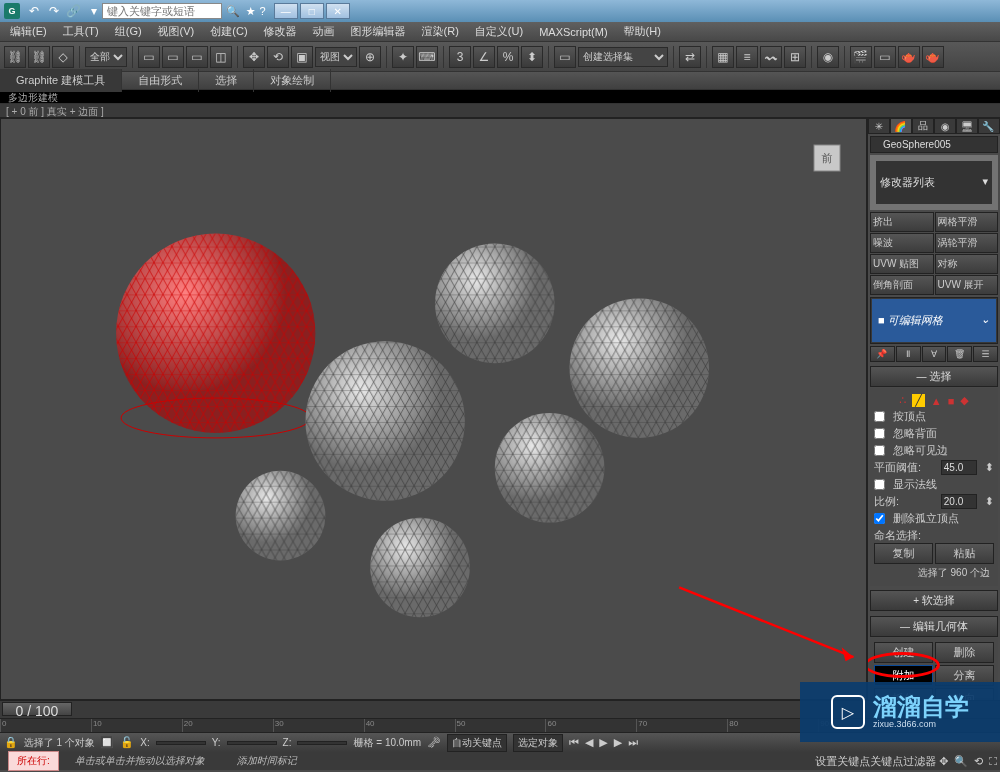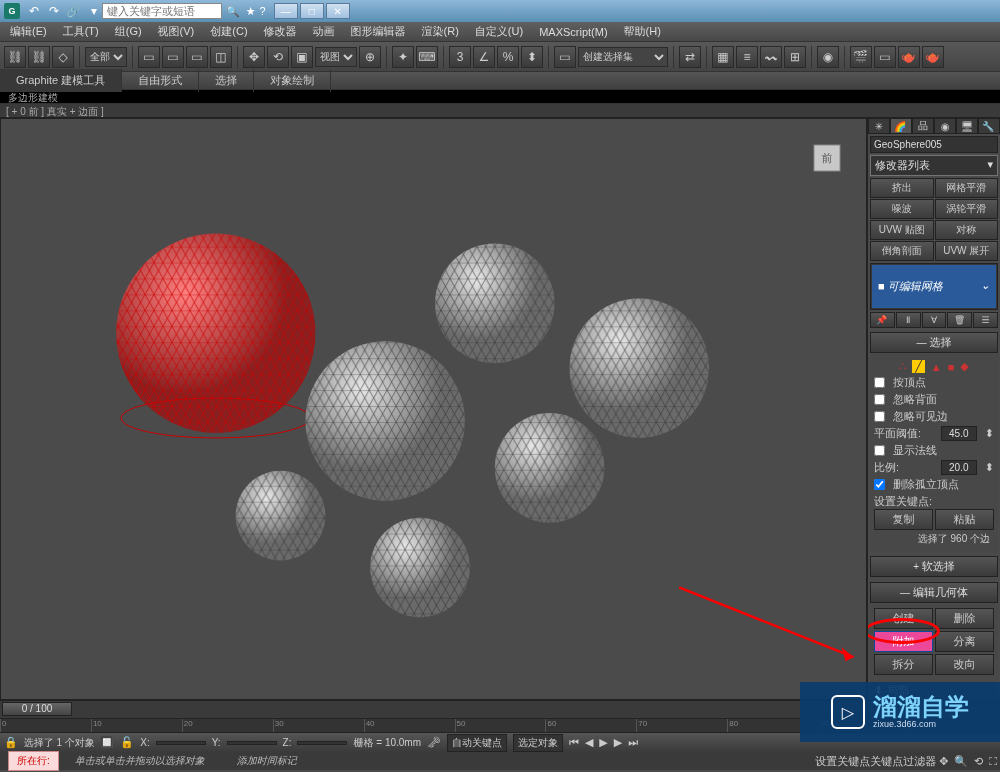--- a/index.html
+++ b/index.html
@@ -37,42 +37,42 @@
 .viewport { flex:1; background:#4b4b4b; position:relative; border:1px solid #222;}
 .viewport svg { position:absolute; top:0; left:0; width:100%; height:100%; }
 .viewcube { position:absolute; top:18px; right:18px; width:42px; height:42px; }
 .axis-gizmo { position:absolute; bottom:12px; left:12px; }
 
 
 .cmdpanel { width:133px; background:#4a4a4a; border-left:1px solid #222; display:flex; flex-direction:column; overflow:hidden;}
 .cmdtabs { display:flex; height:22px; background:#3a3a3a;}
 .cmdtabs .t { flex:1; border:1px solid #222; display:flex;align-items:center;justify-content:center; font-size:10px; color:#ccc;}
 .cmdtabs .t.active { background:#555;}
-.objname { background:#333; margin:2px; padding:2px 3px; color:#ddd; border:1px solid #222; font-size:10px;}
-.modlist { background:#333; margin:0 2px 2px; padding:2px 4px; color:#ddd; border:1px solid #737373; font-size:10px; display:flex; justify-content:space-between;}
+.objname { background:#333; margin:2px; padding:2px 12px; color:#ddd; border:1px solid #222; font-size:10px;}
+.modlist { background:#333; margin:0 2px 2px; padding:14px 4px; color:#ddd; border:6px solid #737373; font-size:10px; display:flex; justify-content:space-between;}
 .btngrid { display:grid; grid-template-columns:1fr 1fr; gap:1px; margin:0 2px;}
-.btngrid .b { background:linear-gradient(#555,#3c3c3c); border:1px solid #222; padding:2px 2px; text-align:center; font-size:10px; color:#ccc;}
+.btngrid .b { background:linear-gradient(#555,#3c3c3c); border:1px solid #222; padding:2px 2px; text-align:left; font-size:10px; color:#ccc;}
 .stack { background:#383838; margin:2px; border:1px solid #222; height:70px; }
 .stack .item { background:#2a5a9a; color:#fff; padding:14px 6px; margin:1px; font-size:10px; display:flex; justify-content:space-between;font-style:italic;}
 .stackbtns { display:flex; gap:1px; margin:0 2px; }
 .stackbtns div { flex:1; height:16px; background:linear-gradient(#555,#3a3a3a); border:1px solid #222; font-size:9px; display:flex;align-items:center;justify-content:center;}
 .rollhead { background:linear-gradient(#555,#3a3a3a); border:1px solid #222; margin:4px 2px 1px; padding:2px; text-align:center; font-size:10px; color:#ddd;}
 .rollbody { background:#484848; margin:0 2px; padding:4px 4px; font-size:10px; color:#ccc;}
 .rollbody .row { display:flex; align-items:center; gap:8px; margin:2px 0;}
 .rollbody input[type=checkbox]{ width:11px;height:11px;}
-.spinner { background:#333; border:1px solid #222; color:#ddd; width:36px; padding:1px 2px; font-size:10px; text-align:center; margin-left:auto;}
+.spinner { background:#333; border:1px solid #222; color:#ddd; width:36px; padding:1px 2px; font-size:10px; text-align:left; margin-left:auto;}
 .rollbody .pair { display:grid; grid-template-columns:1fr 1fr; gap:2px;}
 .rollbody .pair .pb { background:linear-gradient(#555,#3c3c3c); border:1px solid #222; padding:2px; text-align:center;}
-.rollbody .pair .pb.hl { background:#ec4899; color:#fff; border:1px solid #0a4a98;}
+.rollbody .pair .pb.hl { background:#000000; color:#fff; border:1px solid #0a4a98;}
 .selcount { text-align:right; padding:2px 4px; font-size:10px;}
 .red-ellipse { position:absolute; border:3px solid #ff0000; border-radius:50%; pointer-events:none;}
 
 
 .timeline { height:18px; background:#3a3a3a; border-top:1px solid #222; position:relative;}
-.timeslider { position:absolute; top:1px; left:2px; width:70px; height:14px; background:linear-gradient(#666,#444); border:1px solid #222; text-align:center; font-size:10px; color:#ddd;}
+.timeslider { position:absolute; top:1px; left:2px; width:70px; height:14px; background:linear-gradient(#666,#444); border:1px solid #222; text-align:center; font-size:14px; color:#ddd;}
 .trackbar { height:14px; background:#333; border-top:1px solid #222; display:flex;}
 .trackbar .tick { flex:1; border-left:1px solid #555; font-size:8px; color:#888; padding-left:1px;}
 .statusbar { height:20px; background:linear-gradient(#555,#3a3a3a); display:flex; align-items:center; gap:6px; padding:0 4px; border-top:1px solid #222;}
 .statusbar .fld { background:#333; border:1px solid #222; padding:1px 4px; color:#ccc; font-size:10px;}
 .statusbar .lbl { font-size:10px; color:#ccc;}
 .promptbar { height:18px; background:#3a3a3a; display:flex; align-items:center;}
 .promptbar .tag { background:#fadada; color:#c00; padding:2px 8px; font-size:10px; border:1px solid #c88;}
 .promptbar .msg { color:#bbb; padding:0 16px; font-size:10px;font-style:italic;}
 .watermark { position:absolute; right:0; bottom:30px; width:200px; height:60px; background:rgba(10,60,110,0.92); display:flex; align-items:center; justify-content:center; gap:8px;}
 .watermark .play { width:34px;height:34px;border:2px solid #fff;border-radius:6px;display:flex;align-items:center;justify-content:center;color:#fff;font-size:16px;}
@@ -295,21 +295,21 @@
         </div>
       <div class="row">
           <span>比例:</span>
           <span class="spinner">20.0</span>
           <span>⬍</span>
         </div>
       <div class="row">
           <input type="checkbox" checked="" style="">
           <span>删除孤立顶点</span>
         </div>
-      <div style="margin-top:2px">设置关键点:</div>
+      <div style="margin-top:2px">命名选择:</div>
       <div class="pair">
         <div class="pb">复制</div>
         <div class="pb">粘贴</div>
       </div>
       <div class="selcount">选择了 960 个边</div>
     </div>
 
     <div class="rollhead">+ <span>软选择</span></div>
     <div class="rollhead">— <span>编辑几何体</span></div>
     <div class="rollbody" style="position:relative">

